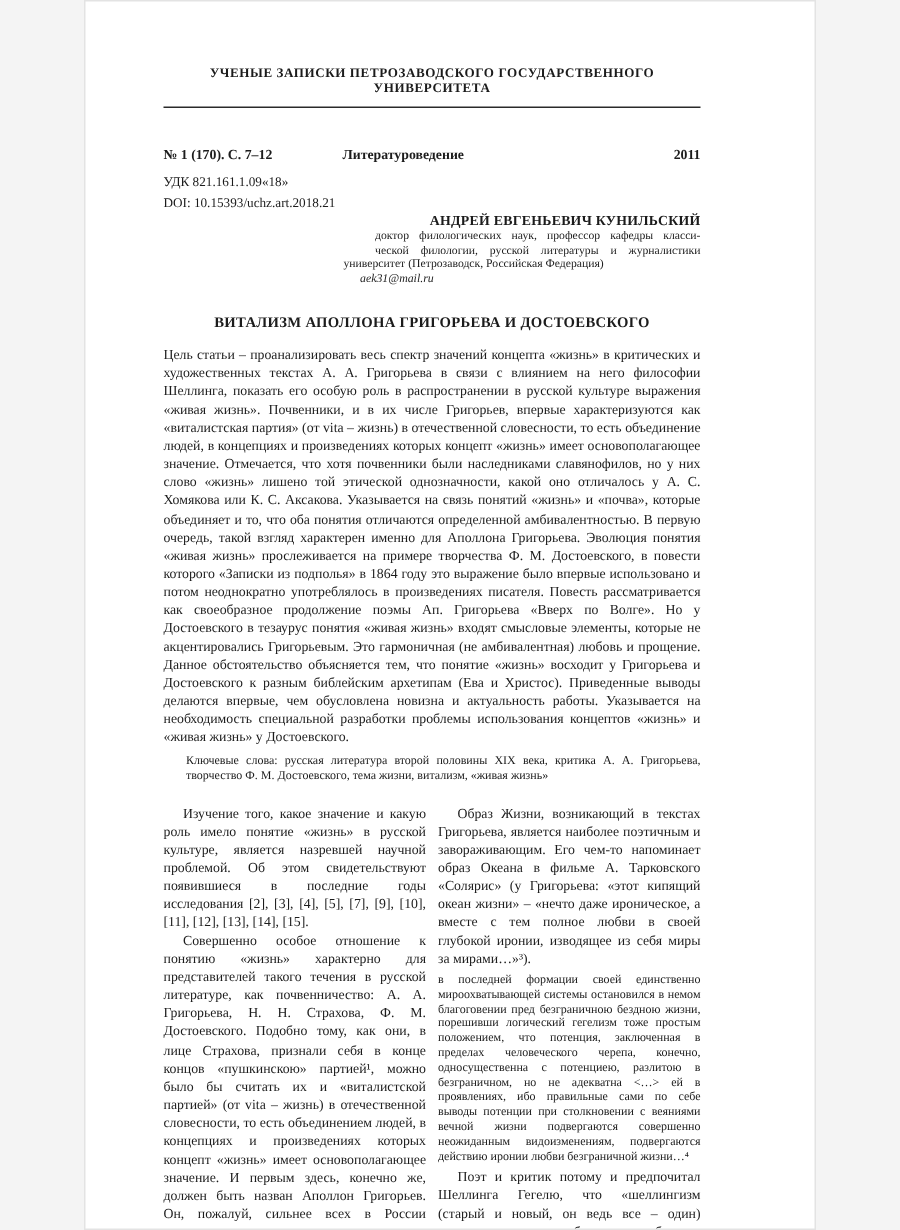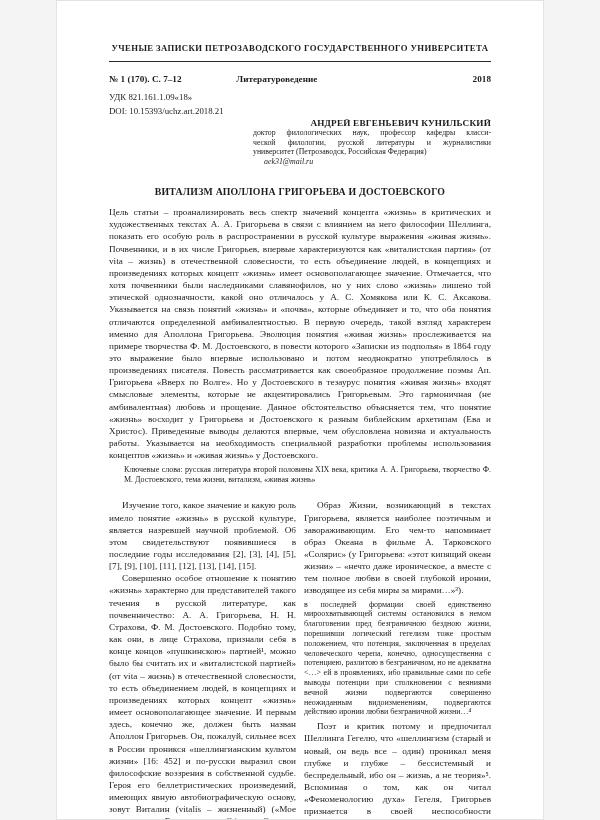--- a/index.html
+++ b/index.html
@@ -3,61 +3,61 @@
 <meta charset="utf-8">
 <style>
   html, body { margin: 0; padding: 0; background: #f4f4f4; }
   .page {
     position: relative;
     width: 488px; height: 820px;
     margin: 0 auto;
     background: #ffffff;
     border: 1px solid #e3e3e3;
     box-sizing: border-box;
-    padding: 38px 52px 0 52px;
+    padding: 38px 76px 0 52px;
     font-family: "Liberation Serif", "DejaVu Serif", serif;
     color: #1c1c1c;
     overflow: hidden;
   }
   .journal-header {
     text-align: center;
     font-weight: bold;
     font-size: 8.7px;
     letter-spacing: 0.4px;
     margin-top: 4px;
   }
   .header-rule {
     border: none;
     border-top: 1px solid #2a2a2a;
     margin: 8px 0 0 0;
   }
   .meta-row {
     display: flex;
-    margin-top: 12px;
+    margin-top: 26px;
     font-weight: bold;
     font-size: 9.2px;
   }
   .meta-row .left  { flex: 1; text-align: left; }
   .meta-row .mid   { flex: 1; text-align: left; }
   .meta-row .right { flex: 1; text-align: right; }
   .udk { margin-top: 8px; font-size: 8.8px; }
   .doi { margin-top: 4px; font-size: 8.8px; }
   .author-block { width: 238px; margin-left: auto; margin-top: 2px; }
   .author-name {
     font-weight: bold;
     font-size: 9.2px;
     text-align: right;
     letter-spacing: 0.2px;
   }
   .aff-line {
     font-size: 7.8px;
     line-height: 9.7px;
     white-space: nowrap;
   }
-  .aff-line.just { text-align: justify; text-align-last: justify; }
+  .aff-line.just { text-align: justify; text-align-last: justify; margin-left: 21px; }
   .author-email { font-size: 7.9px; font-style: italic; line-height: 10px; margin-left: 11px; }
   .article-title {
     text-align: center;
     font-weight: bold;
     font-size: 9.8px;
     letter-spacing: 0.2px;
     margin-top: 19px;
   }
   .abstract {
     margin-top: 9px;
@@ -93,21 +93,21 @@
 <body>
 
 <div class="page">
 
   <div class="journal-header">УЧЕНЫЕ ЗАПИСКИ ПЕТРОЗАВОДСКОГО ГОСУДАРСТВЕННОГО УНИВЕРСИТЕТА</div>
   <hr class="header-rule">
 
   <div class="meta-row">
     <div class="left">№ 1 (170). С. 7–12</div>
     <div class="mid">Литературоведение</div>
-    <div class="right">2018</div>
+    <div class="right">2011</div>
   </div>
 
   <div class="udk">УДК 821.161.1.09«18»</div>
   <div class="doi">DOI: 10.15393/uchz.art.2018.21</div>
 
   <div class="author-block">
     <div class="author-name">АНДРЕЙ ЕВГЕНЬЕВИЧ КУНИЛЬСКИЙ</div>
     <div class="aff-line just">доктор филологических наук, профессор кафедры класси-</div>
     <div class="aff-line just">ческой филологии, русской литературы и журналистики</div>
     <div class="aff-line">университет (Петрозаводск, Российская Федерация)</div>

